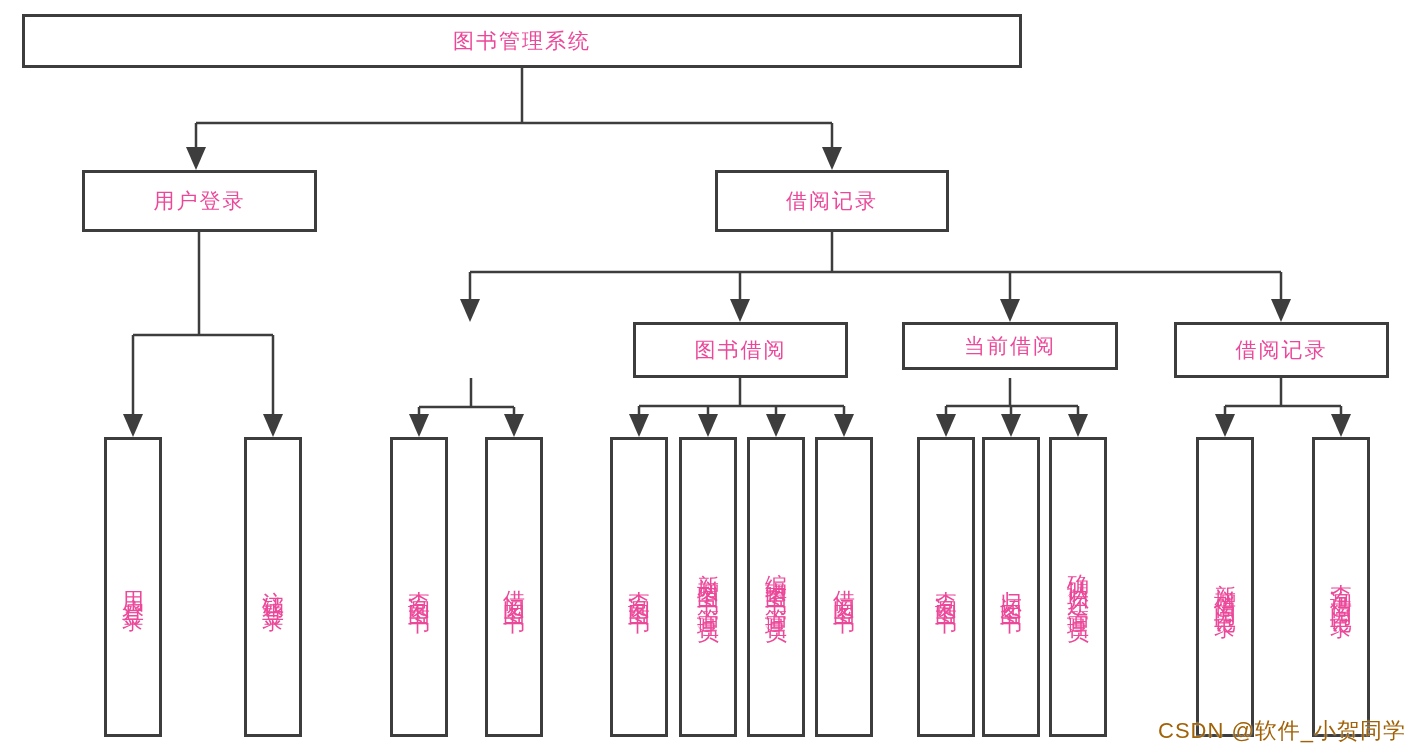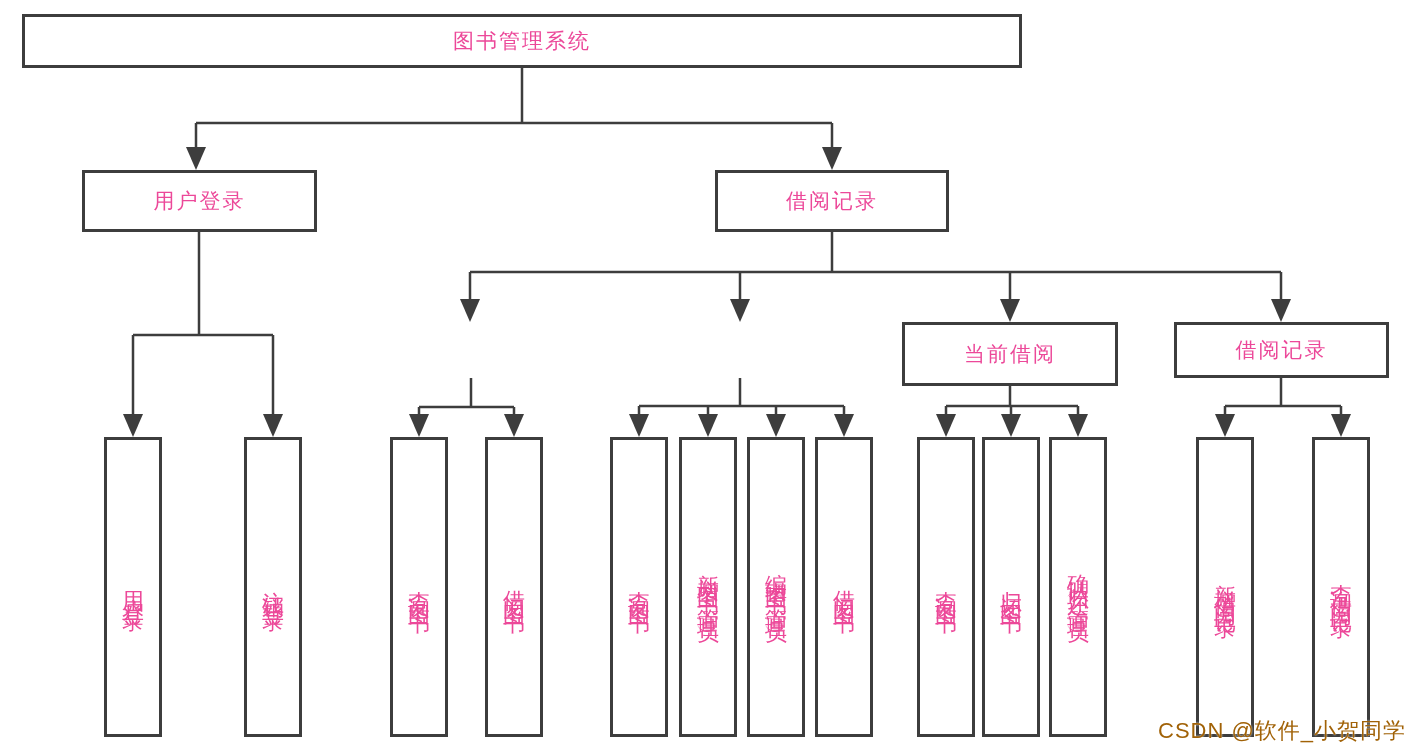--- a/index.html
+++ b/index.html
@@ -93,21 +93,22 @@
       <polygon points="1215,414 1235,414 1225,437"></polygon>
       <polygon points="1331,414 1351,414 1341,437"></polygon>
     </g>
   </svg>
 
   <div class="box h-box" style="left:22px;top:14px;width:1000px;height:54px;">图书管理系统</div>
 
   <div class="box h-box" style="left:82px;top:170px;width:235px;height:62px;">用户登录</div>
   <div class="box h-box" style="left:715px;top:170px;width:234px;height:62px;">借阅记录</div>
 
-  <div class="box h-box" style="left:902px;top:322px;width:216px;height:64px;">当前借阅</div>
+  <div class="box h-box" style="left:633px;top:322px;width:215px;height:56px;">图书借阅</div>
+  <div class="box h-box" style="left:902px;top:322px;width:216px;height:48px;">当前借阅</div>
   <div class="box h-box" style="left:1174px;top:322px;width:215px;height:56px;font-family:Liberation Serif, serif;">借阅记录</div>
 
   <div class="box v-box" style="left:104px;">用户登录</div>
   <div class="box v-box" style="left:244px;">注销登录</div>
 
   <div class="box v-box" style="left:390px;">查询图书</div>
   <div class="box v-box" style="left:485px;">借阅图书</div>
 
   <div class="box v-box" style="left:610px;">查询图书</div>
   <div class="box v-box" style="left:679px;">新增图书（管理员）</div>

